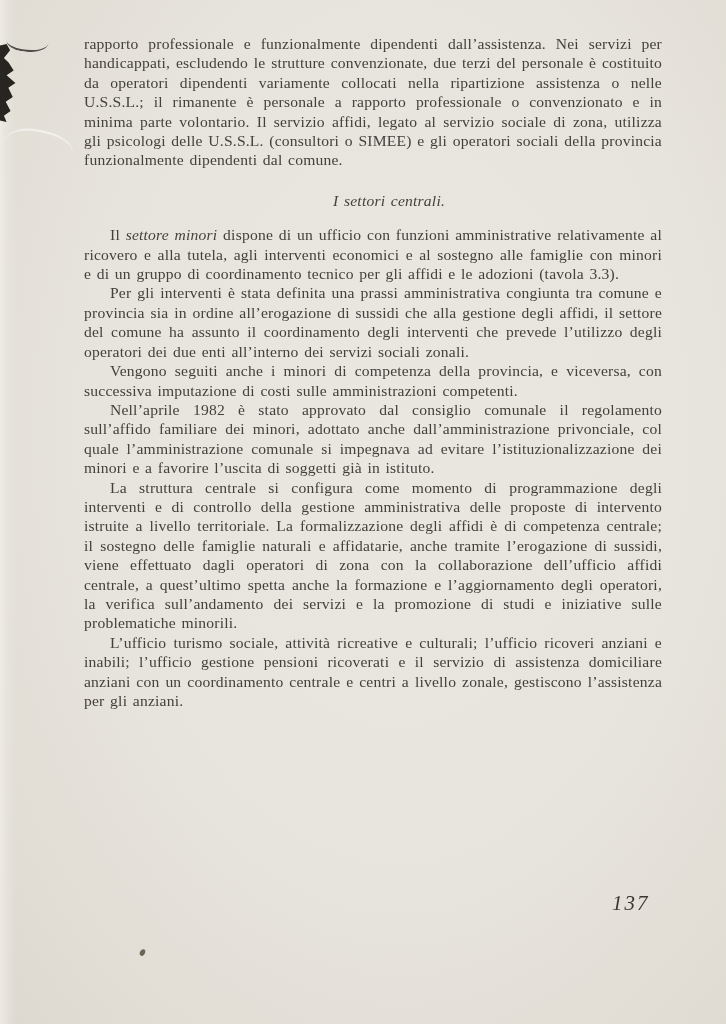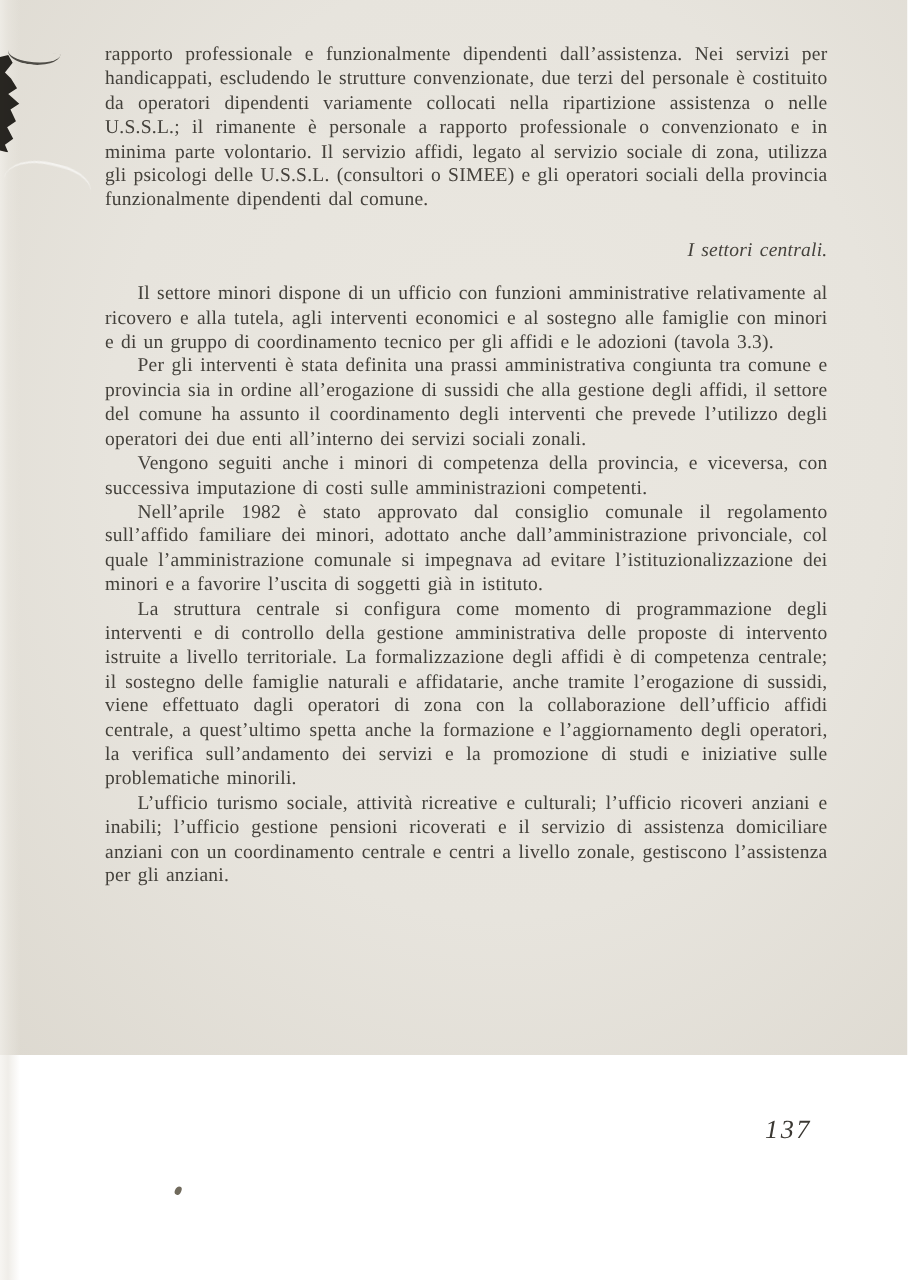--- a/index.html
+++ b/index.html
@@ -9,21 +9,21 @@
     --blot:#171510;
   }
   *{margin:0;padding:0;box-sizing:border-box;}
   html,body{width:726px;height:1024px;}
   body{
     font-family:"Liberation Serif","DejaVu Serif",serif;
     overflow:hidden;
   }
   .page{
     position:relative;
-    width:726px;height:844px;
+    width:726px;height:1024px;
     background:
       radial-gradient(ellipse at 55% 42%, #eae7e0 0%, var(--paper) 55%, var(--paper-dark) 100%);
     color:var(--ink);
   }
   
   .torn-edge{
     position:absolute;left:0;top:0;width:16px;height:1024px;
     background:linear-gradient(to right, #f3f1ec 0%, #e9e6df 40%, rgba(231,228,221,0) 100%);
     opacity:.7;
   }
@@ -57,25 +57,25 @@
   }
   .text-column{
     position:absolute;left:84px;top:34px;width:578px;
     font-size:15.6px;line-height:19.4px;
     text-align:justify;
     letter-spacing:.2px;
     word-spacing:1.5px;
   }
   .para{margin:0;}
   .para.indent{text-indent:26px;}
-  .it{}
+  .it{font-style:italic;}
   .section-heading{
     font-style:italic;
     margin-top:21px;margin-bottom:15px;
-    text-align:right;
+    text-align:center;
     margin-left:32px;
   }
   .page-number{
     position:absolute;left:612px;top:891px;
     font-style:italic;
     font-size:21px;
     letter-spacing:2px;
     color:#3b3833;
   }
 </style>

